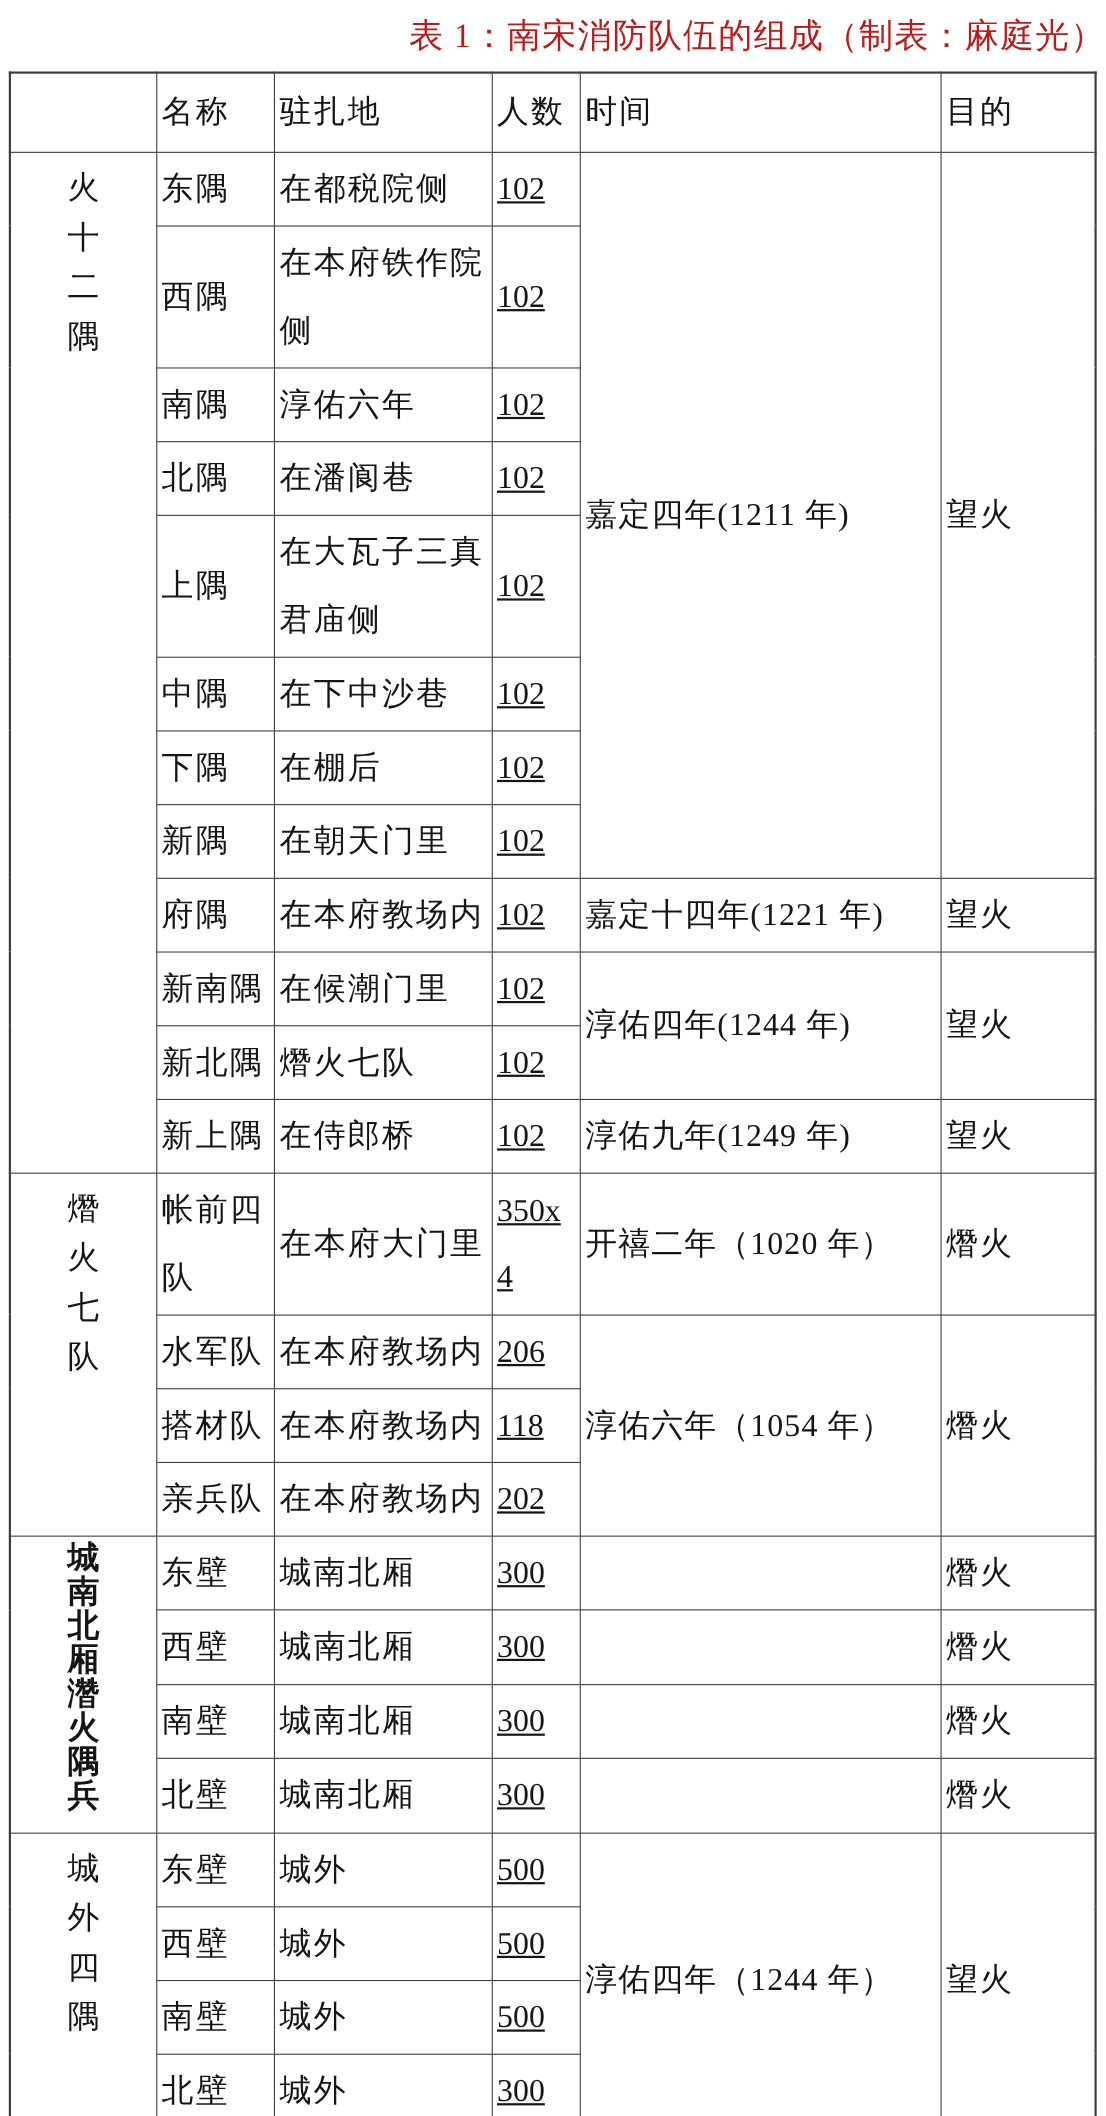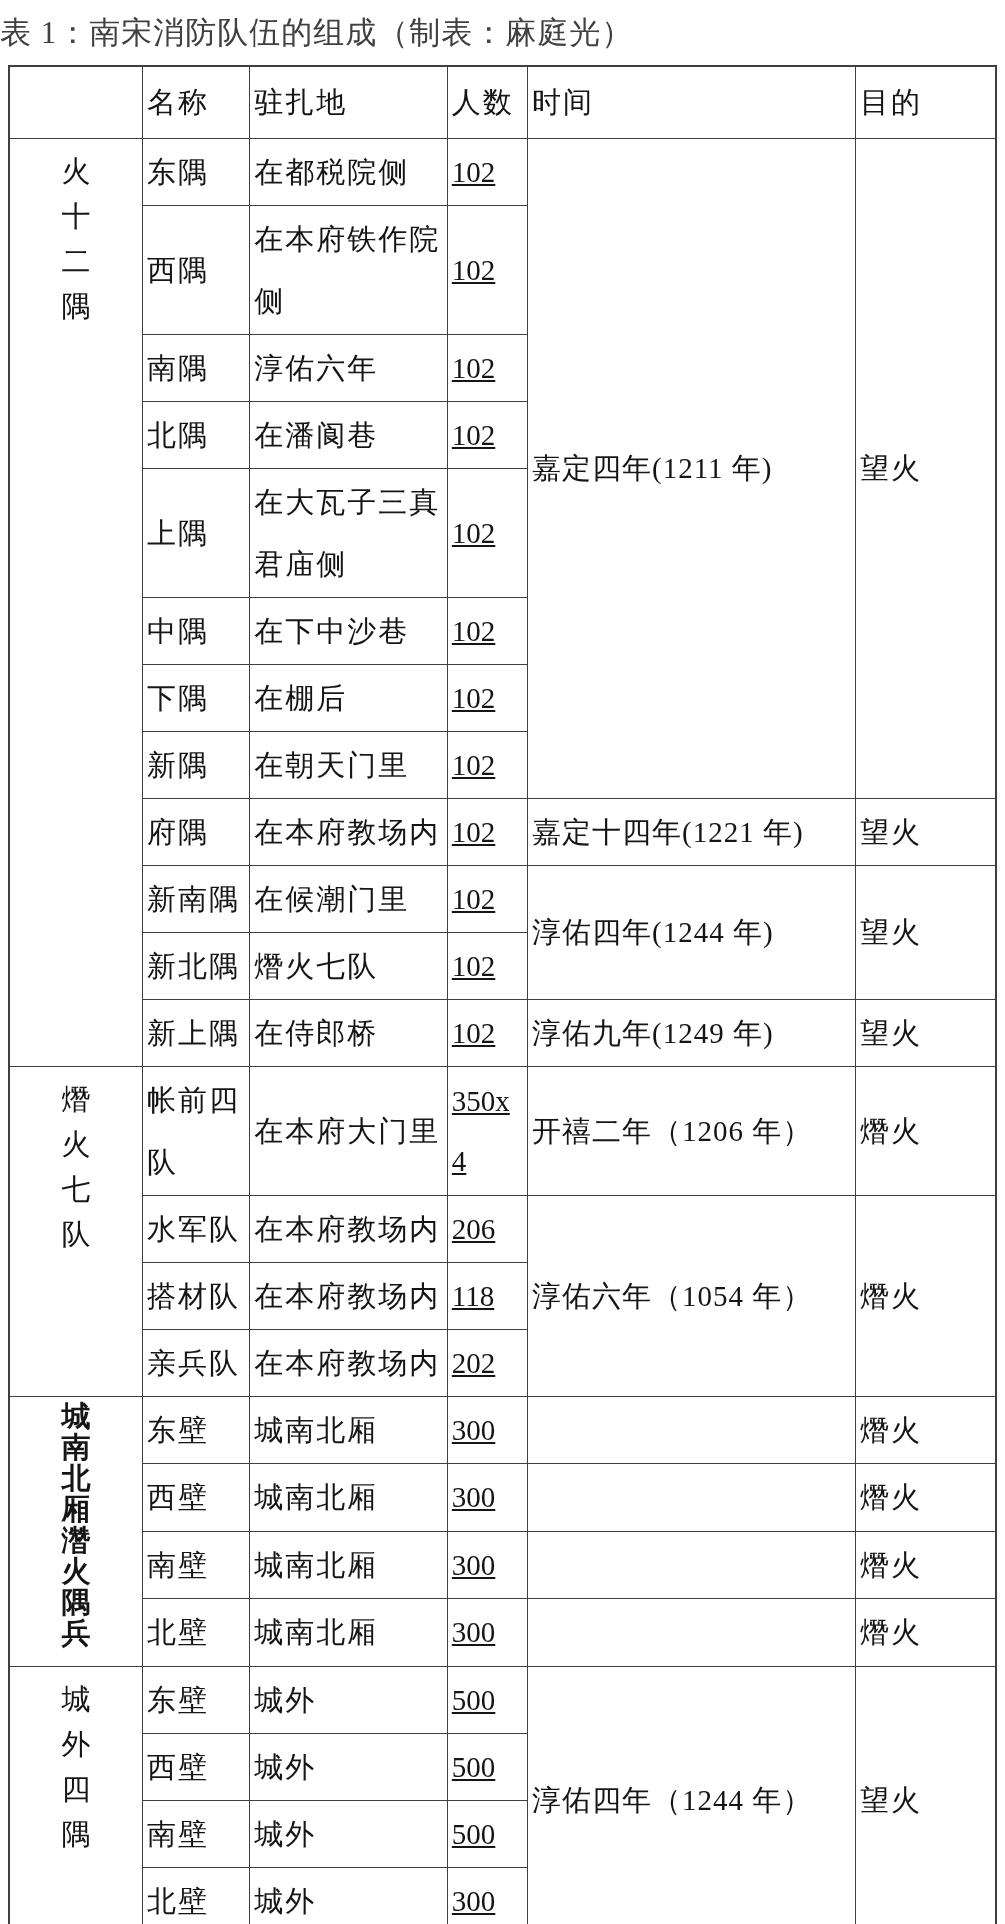--- a/index.html
+++ b/index.html
@@ -3,22 +3,22 @@
 <meta charset="utf-8">
 <style>
   html,body{
     margin:0; padding:0; background:#ffffff;
     width:1005px;
     font-family:"Liberation Serif","DejaVu Serif",serif;
     color:#151515;
   }
   .page{ width:1005px; }
   .title{
-    font-size:31px; font-weight:normal; text-align:left;
-    margin:12px 0 11px 0; letter-spacing:1px; color:#404040;
+    font-size:31px; font-weight:normal; text-align:right;
+    margin:12px 0 11px 0; letter-spacing:1px; color:#b91c1c;padding-left:26px;
   }
   table.grid{
     border-collapse:collapse; table-layout:fixed;
     margin-left:8px; width:989px;
     border:2px solid #3f3f3f;
   }
   col.c-group{width:133px} col.c-name{width:107px} col.c-location{width:197px}
   col.c-count{width:80px} col.c-time{width:327px} col.c-purpose{width:140px}
   th,td{
     border:1px solid #3f3f3f;
@@ -134,21 +134,21 @@
           <td class="location">在侍郎桥</td>
           <td class="count">102</td>
           <td class="time">淳佑九年(1249 年)</td>
           <td class="purpose">望火</td>
         </tr>
         <tr>
           <td rowspan="4" class="group vlabel"><span>熸火七队</span></td>
           <td class="name">帐前四队</td>
           <td class="location">在本府大门里</td>
           <td class="count">350x4</td>
-          <td class="time">开禧二年（1206 年）</td>
+          <td class="time">开禧二年（1020 年）</td>
           <td class="purpose">熸火</td>
         </tr>
         <tr>
           <td class="name">水军队</td>
           <td class="location">在本府教场内</td>
           <td class="count">206</td>
           <td rowspan="3" class="time">淳佑六年（1054 年）</td>
           <td rowspan="3" class="purpose">熸火</td>
         </tr>
         <tr>

